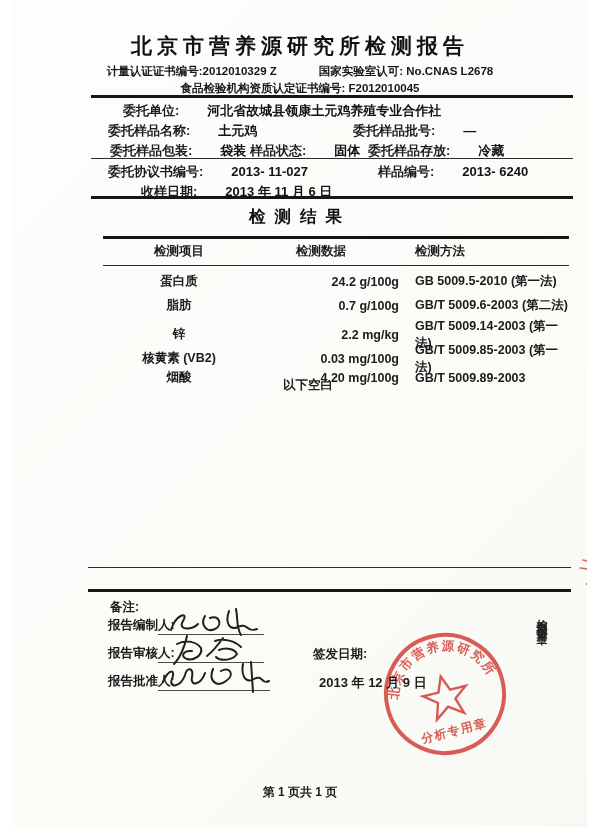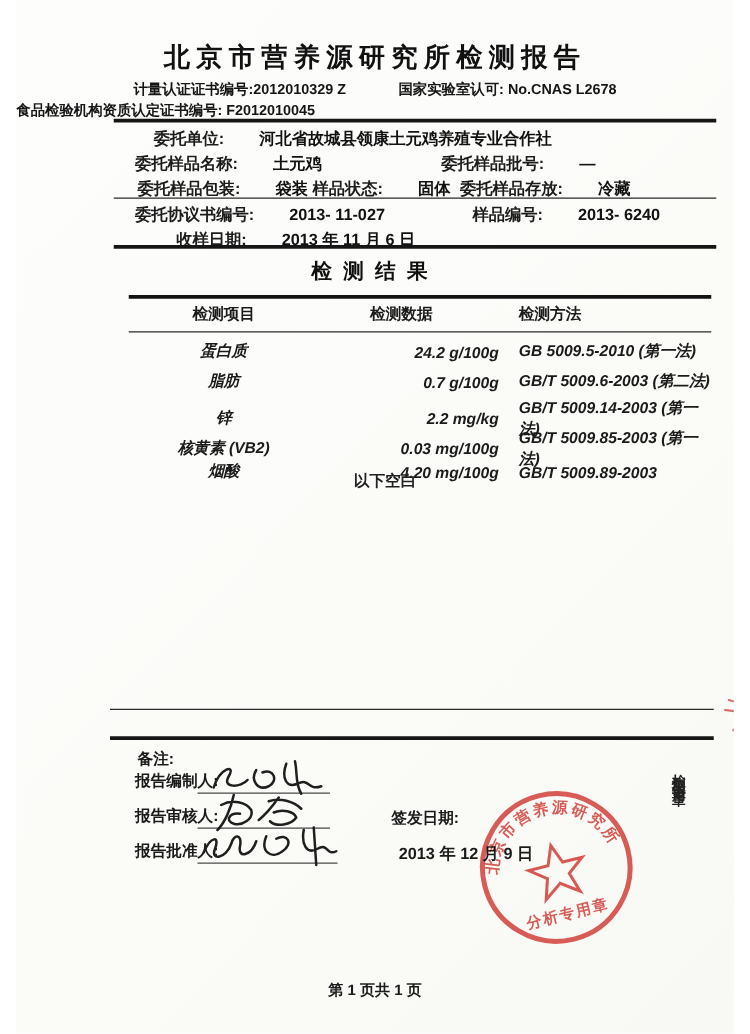--- a/index.html
+++ b/index.html
@@ -16,41 +16,41 @@
 
   .doc-title{
     position:absolute;top:32px;left:0;right:0;text-align:center;
     font-size:21px;font-weight:700;letter-spacing:5px;color:#111;
   }
   .cert-row1{
     position:absolute;top:64px;left:0;right:0;display:flex;justify-content:center;gap:42px;
     font-size:11.5px;font-weight:700;color:#161616;
   }
   .cert-row2{
-    position:absolute;top:81px;left:0;right:0;
+    position:absolute;top:81px;left:0;right:0;text-align:center;
     font-size:11.5px;font-weight:700;color:#161616;
   }
 
   .info{position:absolute;left:78px;top:99px;width:482px;height:100px;}
   .irow{position:absolute;white-space:nowrap;font-size:13px;line-height:16px;}
   .lbl{font-weight:600;color:#1d1d1d;margin-right:4px;}
   .val{font-weight:700;color:#121212;margin-left:24px;}
 
   .results-title{
     position:absolute;top:206px;left:0;right:0;text-align:center;
     font-size:16.5px;font-weight:700;letter-spacing:9px;color:#101010;
   }
   .rtable{position:absolute;left:90px;top:236px;width:466px;font-size:12.5px;}
   .thead,.trow{display:grid;grid-template-columns:180px 120px 1fr;align-items:center;}
   .thead{height:26px;font-weight:600;}
   .thead .c-item{text-align:center;padding-right:28px;}
   .thead .c-value{text-align:left;padding-left:13px;}
   .thead .c-method{padding-left:12px;}
   .tbody{padding-top:4px;}
-  .trow{height:24px;font-style:italic;}
+  .trow{height:24px;}
   .c-item{text-align:center;padding-right:28px;font-weight:600;}
   .c-value{text-align:right;padding-right:4px;font-weight:700;}
   .c-method{padding-left:12px;font-weight:600;}
   .hrule{height:1.3px;background:#2a2a2a;border:none;margin:0;}
   .hrule.bold{height:2.6px;background:#141414;}
   .end-note{
     position:absolute;top:377px;left:90px;width:410px;text-align:center;
     font-size:12.5px;font-weight:600;color:#222;
   }
 

